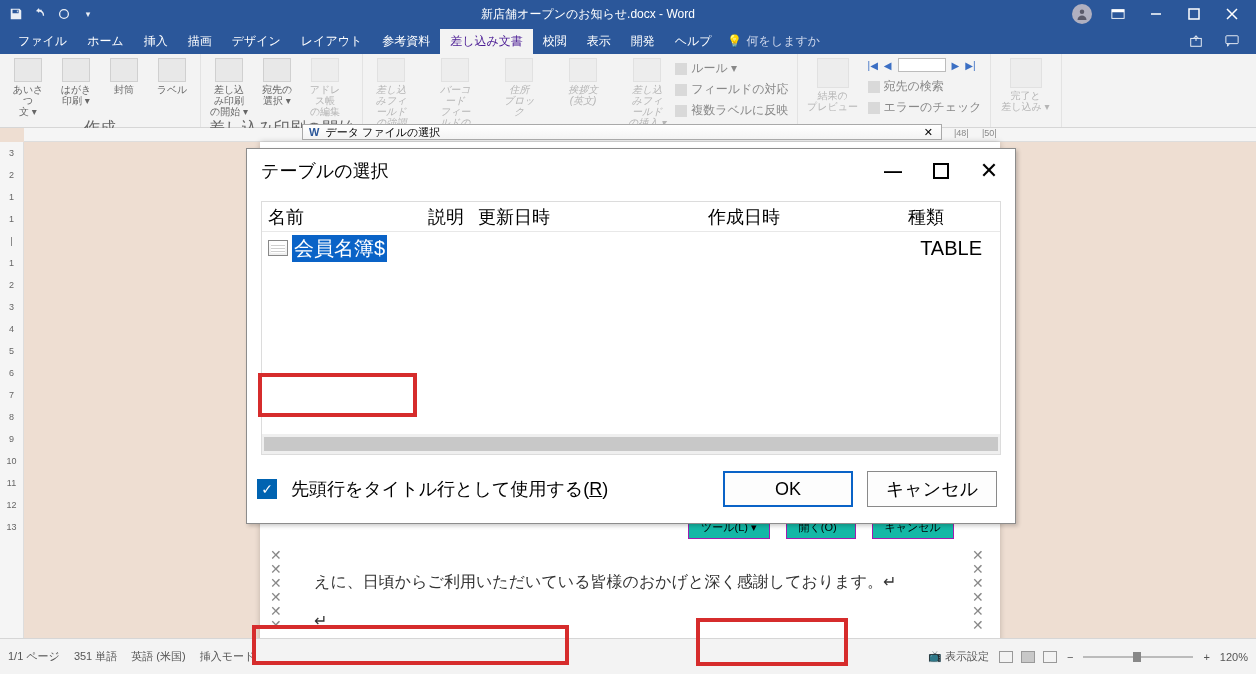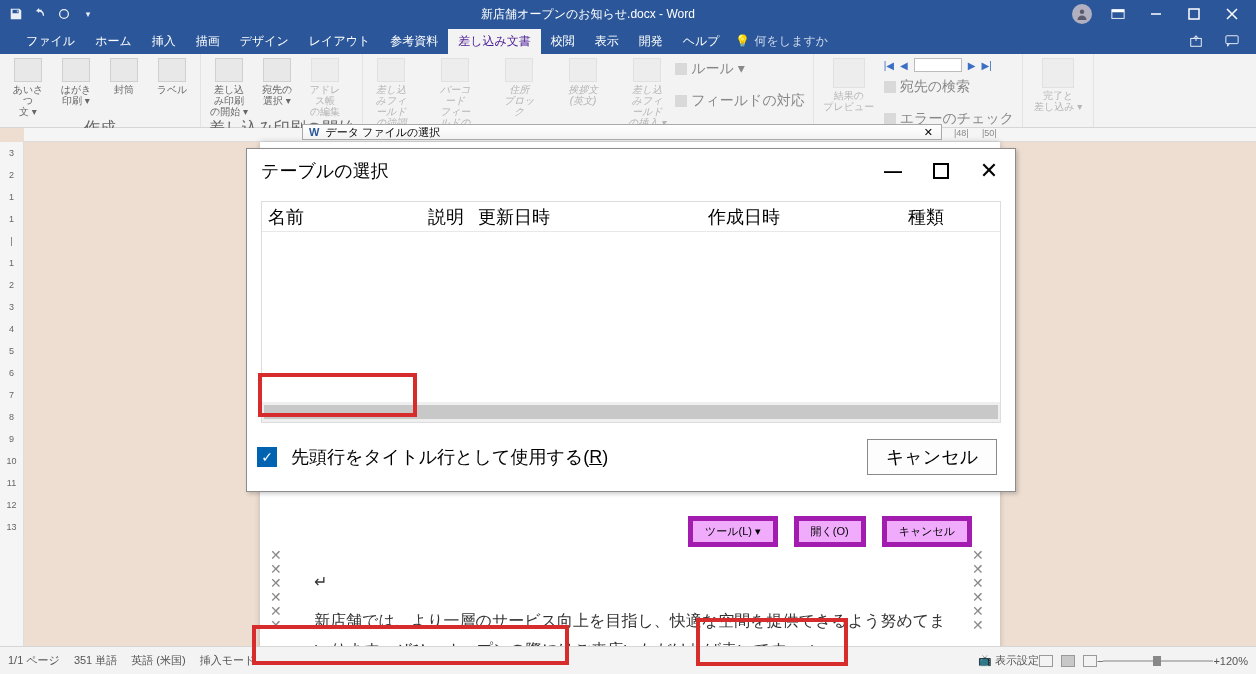--- a/index.html
+++ b/index.html
@@ -6,57 +6,57 @@
   body { background: #fff; overflow: hidden; width: 1256px; height: 674px; position: relative; }
 
   .titlebar { background: #2b579a; color: #fff; height: 28px; display: flex; align-items: center; font-size: 12px; }
   .qat { display: flex; align-items: center; padding: 0 8px; gap: 8px; }
   .qat-btn { width: 16px; height: 16px; display: flex; align-items: center; justify-content: center; opacity: .9; }
   .title-text { flex: 1; text-align: center; font-size: 12px; }
   .win-controls { display: flex; align-items: center; gap: 14px; padding-right: 12px; }
   .win-btn { width: 24px; height: 20px; display: flex; align-items: center; justify-content: center; }
   .avatar { width: 20px; height: 20px; border-radius: 50%; background: #b0b0c0; display: flex; align-items: center; justify-content: center; }
 
-  .menubar { background: #2b579a; color: #fff; height: 26px; display: flex; align-items: center; font-size: 12px; padding-left: 16px; }
+  .menubar { background: #2b579a; color: #fff; height: 26px; display: flex; align-items: center; font-size: 12px; padding-left: 8px; }
   .menu-item { padding: 4px 10px; cursor: default; }
   .menu-item.active { background: #f3f3f3; color: #4c1d95; }
   .search-box { margin-left: 6px; display: flex; align-items: center; gap: 4px; color: #cfd8ec; }
   .menubar-right { margin-left: auto; display: flex; gap: 12px; padding-right: 12px; }
 
   .ribbon { background: #f3f3f3; border-bottom: 1px solid #d6d6d6; height: 74px; display: flex; font-size: 10px; color: #666; }
   .ribbon-group { border-right: 1px solid #e3e3e3; padding: 4px 8px 2px; display: flex; flex-direction: column; }
   .rg-buttons { flex: 1; display: flex; gap: 8px; align-items: flex-start; }
   .rg-label { text-align: center; font-size: 16px; color: #666; margin-top: 1px; }
   .rb { display: flex; flex-direction: column; align-items: center; width: 40px; cursor: default; line-height: 1.1; }
   .rb.wide { width: 54px; }
   .rb-icon { width: 28px; height: 24px; background: #e8e8e8; border: 1px solid #d0d0d0; margin-bottom: 2px; }
   .rb-icon.lg { width: 32px; height: 30px; }
   .rb-text { text-align: center; font-size: 10px; white-space: pre-line; }
   .rb.dim { color: #b5b5b5; }
   .rb.dim .rb-icon { opacity: .5; }
-  .ribbon-stack { display: flex; flex-direction: column; gap: 14px; font-size: 14px; color: #888; padding-top: 2px; }
+  .ribbon-stack { display: flex; flex-direction: column; gap: 4px; font-size: 12px; color: #888; padding-top: 2px; }
   .ribbon-stack .row { display: flex; align-items: center; gap: 4px; }
   .tiny-icon { width: 12px; height: 12px; background: #d9d9d9; }
   .nav-arrows { display: flex; gap: 6px; color: #3b6fc4; align-items: center; }
 
   .doc-area { position: absolute; top: 128px; left: 0; right: 0; bottom: 20px; background: #eeded2; }
   .leftruler { position: absolute; left: 0; top: 14px; bottom: 0; width: 24px; background: #f5f5f5; border-right: 1px solid #ddd; }
   .leftruler > div { font-size: 9px; color: #666; text-align: center; padding: 6px 0; }
   .topruler { position: absolute; left: 24px; top: 0; right: 0; height: 14px; background: #f5f5f5; border-bottom: 1px solid #ddd; font-size: 9px; color: #888; }
   .topruler .mk { position: absolute; top: 0; }
 
   .page { position: absolute; left: 260px; top: 14px; width: 740px; bottom: 0; background: #fff; box-shadow: 0 0 6px rgba(0,0,0,.2); padding: 24px 40px; font-size: 16px; color: #333; }
   .page .border-deco { position: absolute; left: 10px; right: 10px; top: 406px; bottom: 0; }
   .deco-col { position: absolute; top: 0; bottom: 0; width: 18px; color: #888; font-size: 14px; line-height: 1; }
   .deco-col.left { left: 0; } .deco-col.right { right: 0; }
   .page-text { position: absolute; top: 426px; left: 54px; right: 54px; font-size: 16px; line-height: 1.8; }
   .page-text .para { margin-bottom: 10px; }
 
   .lower-buttons { position: absolute; left: 688px; top: 516px; display: flex; gap: 16px; z-index: 5; }
-  .lbtn { border: 5px solid #a21caf; background: #f0abfc; font-size: 11px; padding: 3px 12px; }
+  .lbtn { border: 1px solid #a21caf; background: #14b8a6; font-size: 11px; padding: 3px 12px; }
   .lbtn.dd::after{content:" ▾";}
 
   .filedlg { position: absolute; left: 302px; top: 124px; width: 640px; height: 16px; background: linear-gradient(#fff,#f3f3f3); border: 1px solid #a9a9a9; display: flex; align-items: center; font-size: 11px; padding-left: 6px; gap: 6px; z-index: 12; }
   .filedlg .closex { margin-left: auto; padding: 0 8px; cursor: default; }
 
   
   .tbldlg { position: absolute; left: 246px; top: 148px; width: 770px; background: #fff; border: 1px solid #8c8c8c; box-shadow: 2px 2px 4px rgba(0,0,0,.2); z-index: 20; }
   .tbldlg .caption { display: flex; align-items: center; padding: 10px 16px 10px 14px; font-size: 18px; }
   .tbldlg .cap-right { margin-left: auto; display: flex; gap: 28px; align-items: center; }
   .cap-btn { width: 20px; height: 20px; display: flex; align-items: center; justify-content: center; font-size: 18px; }
@@ -76,23 +76,23 @@
   .hscroll .thumb { height: 14px; background: #c8c8c8; flex: 1; margin: 0 2px; }
 
   .tbldlg .footer { display: flex; align-items: center; padding: 16px 18px 16px 10px; gap: 14px; }
   .chk { width: 20px; height: 20px; background: #0063b1; display: flex; align-items: center; justify-content: center; color: #fff; font-size: 14px; }
   .chk-label { font-size: 18px; }
   .dlg-btn { min-width: 130px; height: 36px; border: 1px solid #8a8a8a; background: #fdfdfd; font-size: 18px; display: flex; align-items: center; justify-content: center; cursor: default; }
   .dlg-btn.ok { border: 2px solid #0a63c7; }
 
   .redbox { position: absolute; border: 4px solid #d62c2c; pointer-events: none; z-index: 40; }
 
-  .statusbar { position: absolute; left: 0; right: 0; bottom: 0; height: 28px; background: #f3f3f3; border-top: 1px solid #d6d6d6; display: flex; align-items: center; font-size: 11px; color: #555; padding: 4px 8px; }
+  .statusbar { position: absolute; left: 0; right: 0; bottom: 0; height: 36px; background: #f3f3f3; border-top: 1px solid #d6d6d6; display: flex; align-items: center; font-size: 11px; color: #555; padding: 4px 8px; }
   .statusbar .seg { margin-right: 14px; }
-  .statusbar .right { margin-left: auto; display: flex; align-items: center; gap: 0; }
+  .statusbar .right { margin-left: auto; display: flex; align-items: center; gap: 10px; }
   .view-icons { display: flex; gap: 8px; color: #777; }
   .view-icons > span { width: 14px; height: 12px; border: 1px solid #999; }
   .view-icons > span.active { background: #c8c8c8; }
   .zoom-slider { width: 110px; height: 2px; background: #bbb; position: relative; }
   .zoom-slider .knob { position: absolute; left: 50px; top: -4px; width: 8px; height: 10px; background: #888; }
 </style>
 </head>
 <body>
 
 <div class="titlebar">
@@ -336,20 +336,21 @@
       <div>11</div>
       <div>12</div>
       <div>13</div>
     </div>
   <div class="page">
     <div class="border-deco">
       <div class="deco-col left">✕<br>✕<br>✕<br>✕<br>✕<br>✕</div>
       <div class="deco-col right">✕<br>✕<br>✕<br>✕<br>✕<br>✕</div>
     </div>
     <div class="page-text">
+      <div class="para"><span>えに、日頃からご利用いただいている皆様のおかげと深く感謝しております。↵</span></div>
       <div class="para"><span>↵</span></div>
       <div class="para"><span>新店舗では、より一層のサービス向上を目指し、快適な空間を提供できるよう努めてまいります。ぜひ、オープンの際にはご来店いただければ幸いです。↵</span></div>
     </div>
   </div>
 </div>
 
 <div class="lower-buttons">
   <div class="lbtn dd">ツール(L)</div>
   <div class="lbtn" style="min-width:70px;">開く(O)</div>
   <div class="lbtn">キャンセル</div>
@@ -373,29 +374,35 @@
     </div>
   </div>
   <div class="tbl-list">
     <div class="col-headers">
       <div class="c-name">名前</div>
       <div class="c-desc">説明</div>
       <div class="c-upd">更新日時</div>
       <div class="c-cre">作成日時</div>
       <div class="c-type">種類</div>
     </div>
+    <div class="row-sel">
+      <span class="sheet-icon"></span>
+      <span class="sel-text">会員名簿$</span>
+      <span class="type-cell">TABLE</span>
+    </div>
     <div class="tbl-body-space"></div>
     <div class="hscroll">
         <div class="thumb"></div>
       </div>
   </div>
   <div class="footer">
     <span class="chk">✓</span>
     <span class="chk-label"><span>先頭行をタイトル行として使用する(<u>R</u>)</span></span>
     <div style="flex:1"></div>
+    <div class="dlg-btn ok">OK</div>
     <div class="dlg-btn">キャンセル</div>
   </div>
 </div>
 
 <div class="redbox" style="left:258px; top:373px; width:159px; height:44px;"></div>
 <div class="redbox" style="left:252px; top:625px; width:317px; height:40px;"></div>
 <div class="redbox" style="left:696px; top:618px; width:152px; height:48px;"></div>
 
 <div class="statusbar">
   <span class="seg">1/1 ページ</span>

